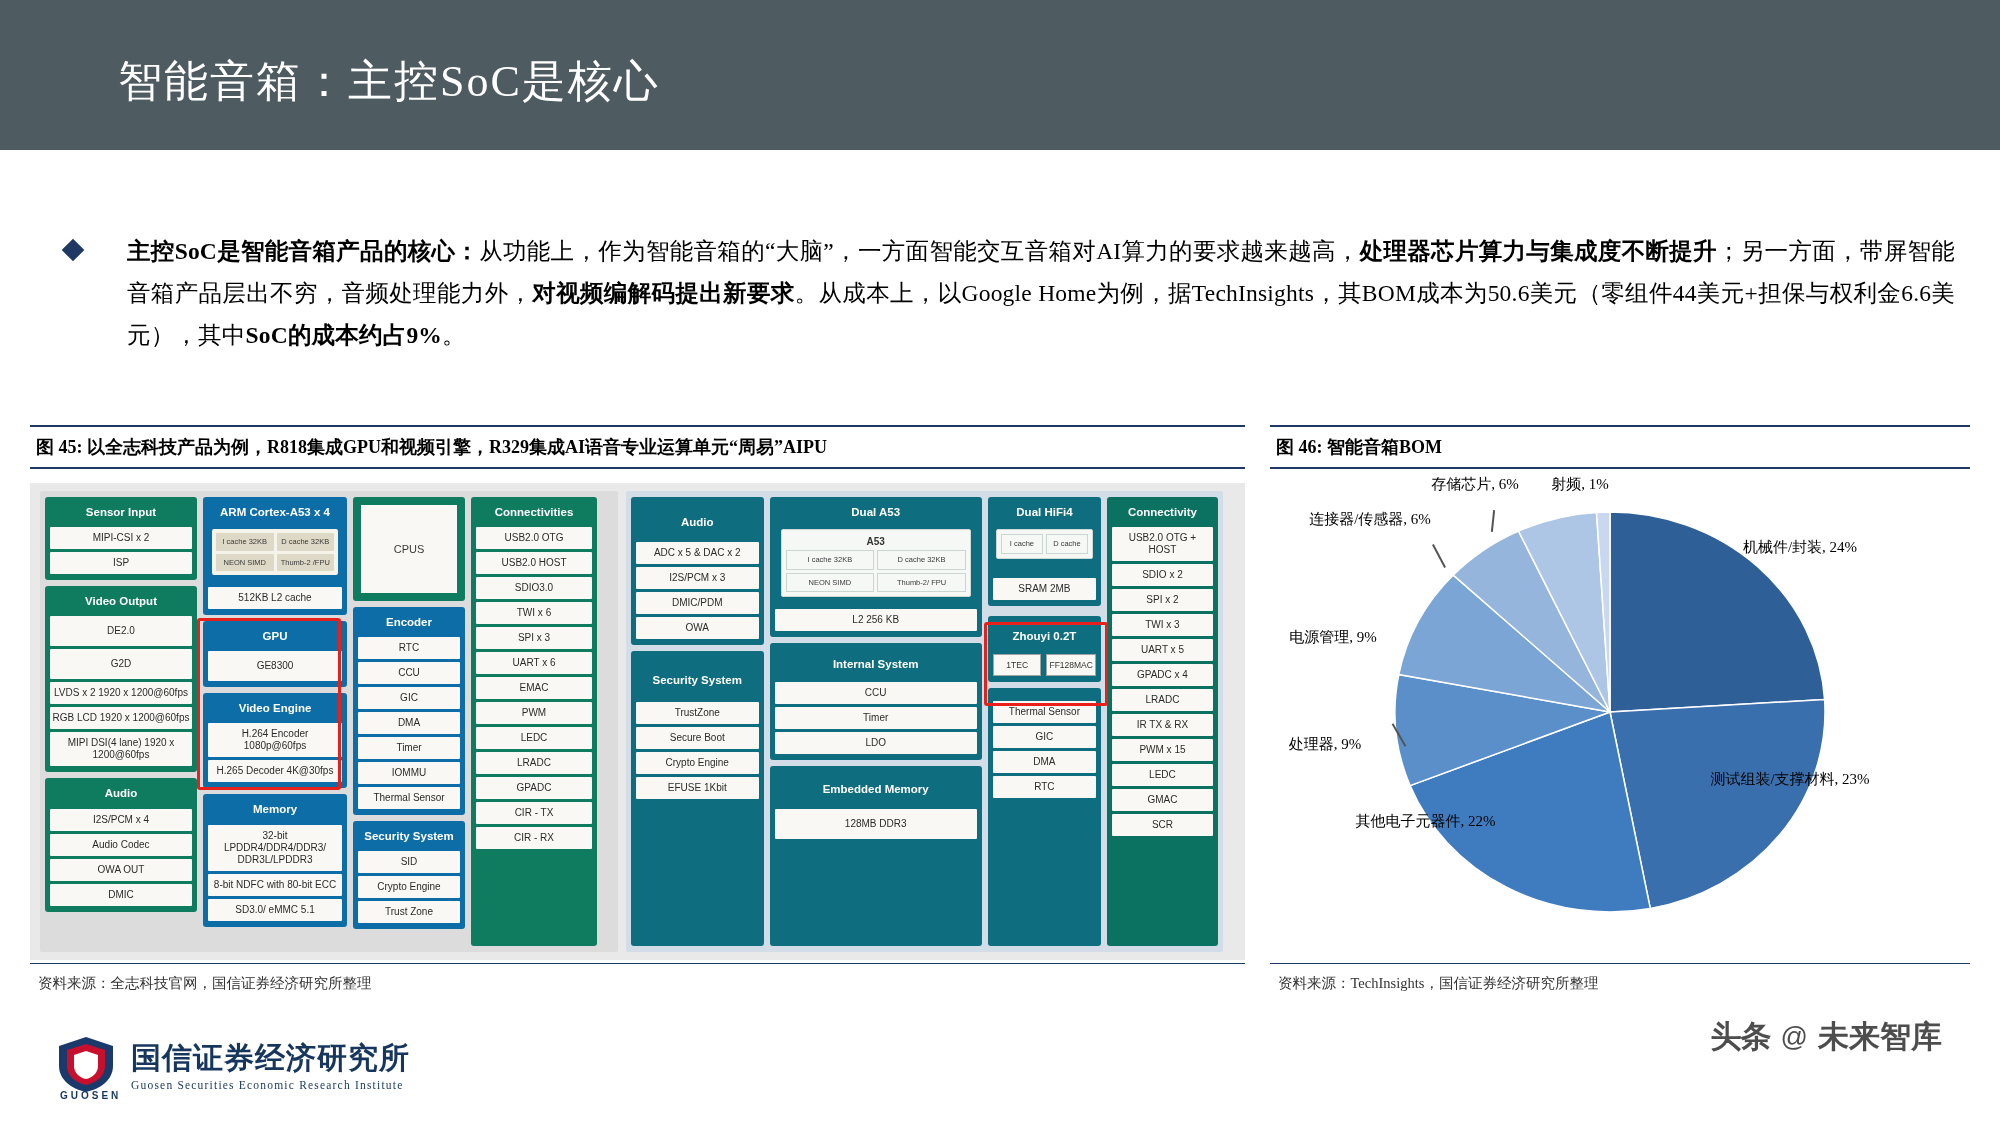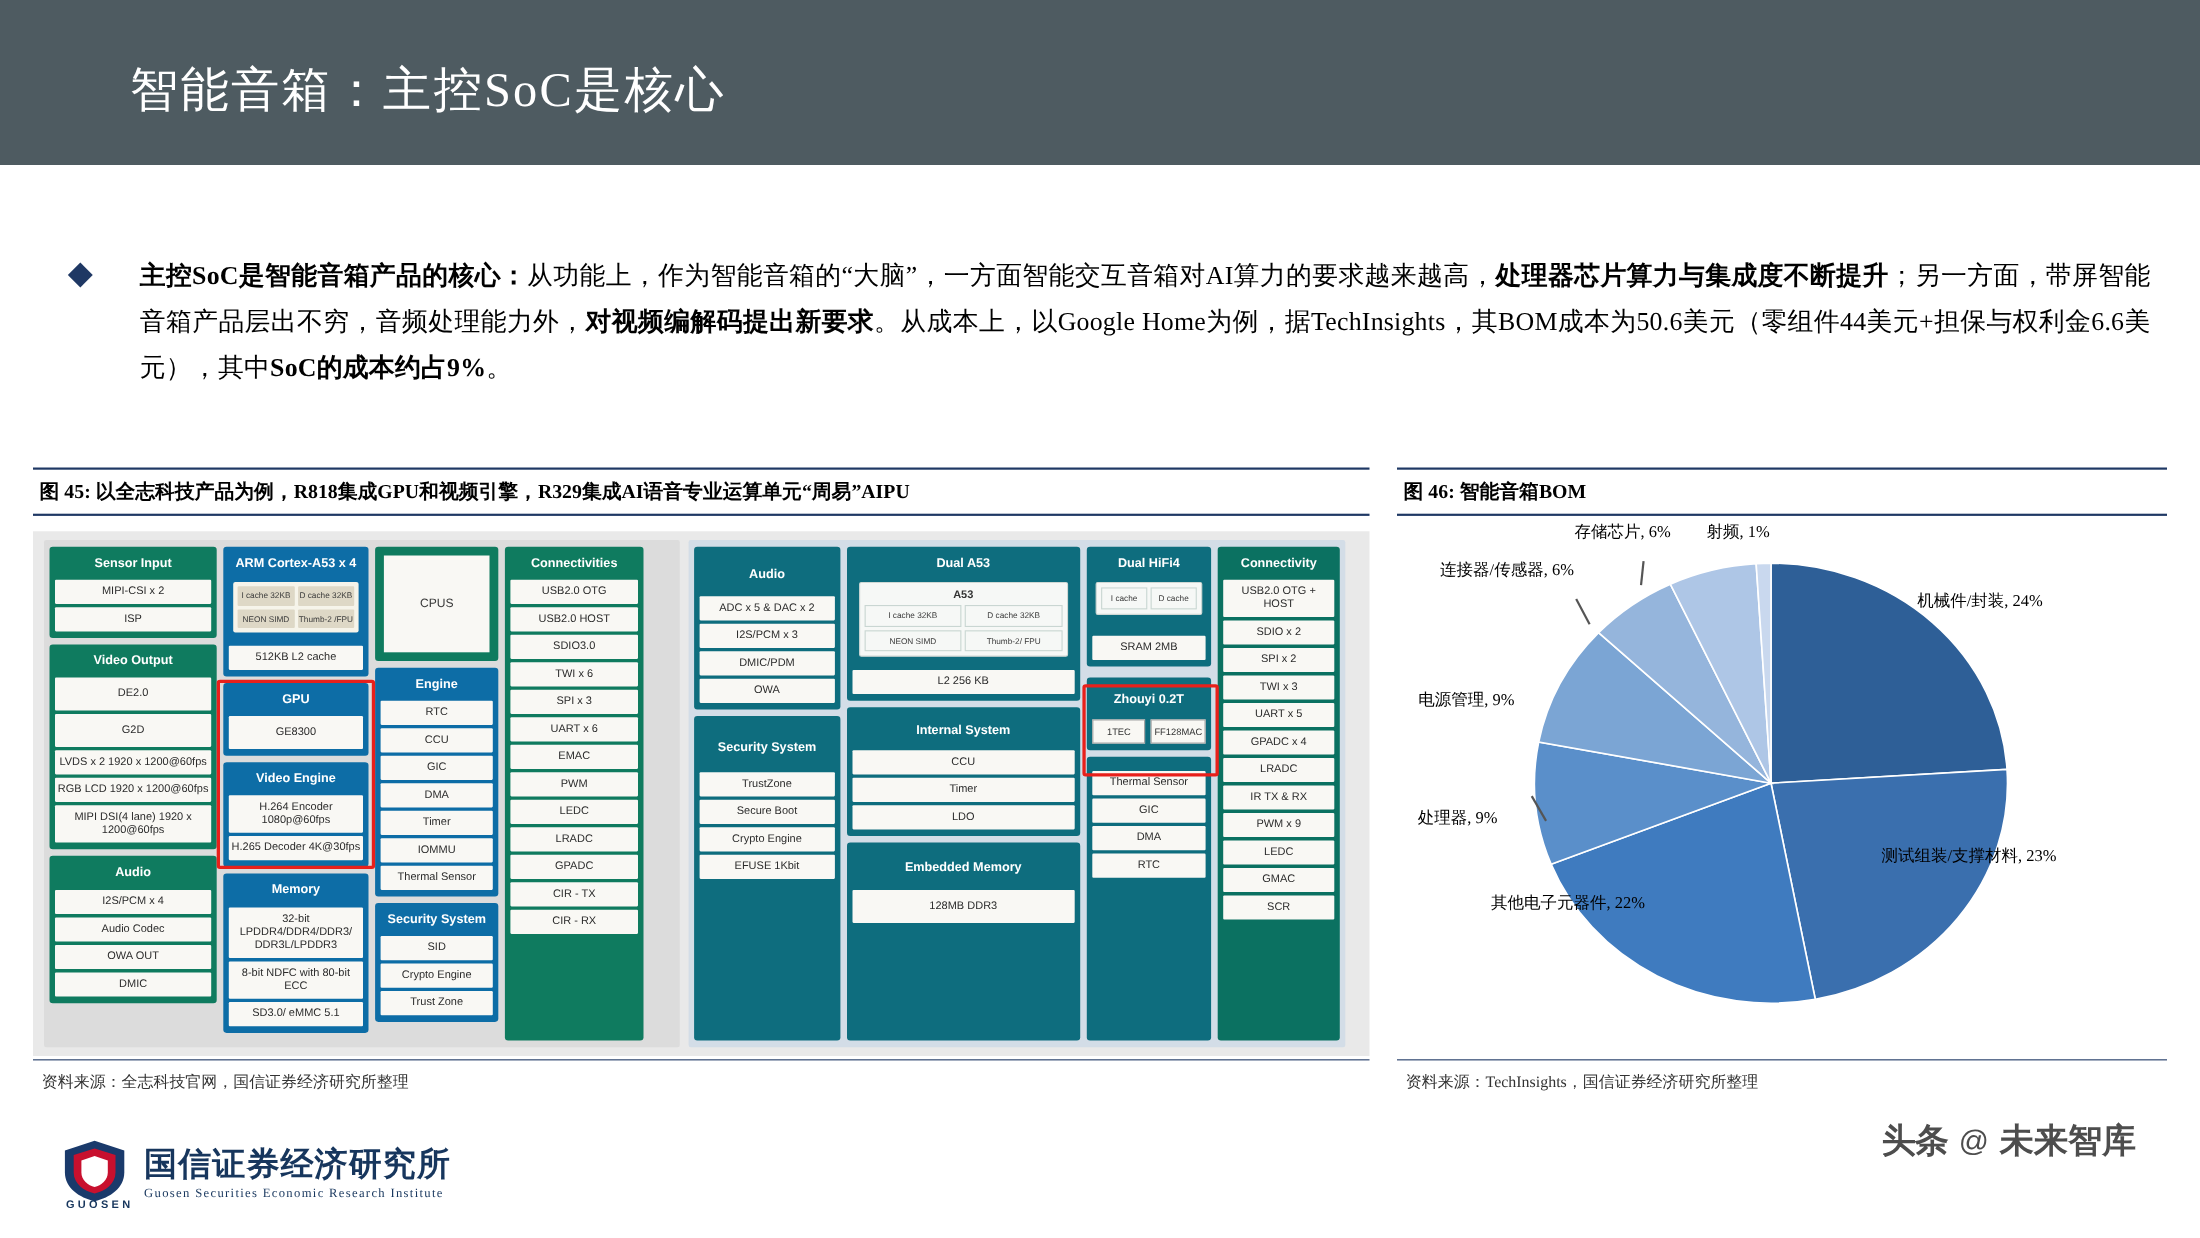--- a/index.html
+++ b/index.html
@@ -240,21 +240,21 @@
       </div>
       <div class="blk green">
         <div class="blk-title">Audio</div>
         <div class="cell">I2S/PCM x 4</div>
         <div class="cell">Audio Codec</div>
         <div class="cell">OWA OUT</div>
         <div class="cell">DMIC</div>
       </div>
     </div>
 
-    <div class="soc-col" style="width:132px; position:relative;">
+    <div class="soc-col" style="width:144px; position:relative;">
       <div class="blk blue">
         <div class="blk-title">ARM Cortex-A53 x 4</div>
         <div class="cpu-core">
           <div class="core-grid">
             <div class="core-cell">I cache
 32KB</div>
             <div class="core-cell">D cache
 32KB</div>
             <div class="core-cell">NEON
 SIMD</div>
@@ -286,21 +286,21 @@
 eMMC 5.1</div>
       </div>
       <div class="redbox" style="left:-6px; top:121px; width:144px; height:172px;"></div>
     </div>
 
     <div class="soc-col" style="width:112px;">
       <div class="blk green cpus-box" style="height:104px;">
         <div class="cpus-inner">CPUS</div>
       </div>
       <div class="blk blue">
-        <div class="blk-title">Engine</div>
+        <div class="blk-title">Encoder</div>
         <div class="cell">RTC</div>
         <div class="cell">CCU</div>
         <div class="cell">GIC</div>
         <div class="cell">DMA</div>
         <div class="cell">Timer</div>
         <div class="cell">IOMMU</div>
         <div class="cell">Thermal Sensor</div>
       </div>
       <div class="blk blue">
         <div class="blk-title">Security System</div>
@@ -419,21 +419,21 @@
       <div class="blk tealg" style="flex:1;">
         <div class="blk-title">Connectivity</div>
         <div class="cell">USB2.0 OTG + HOST</div>
         <div class="cell">SDIO x 2</div>
         <div class="cell">SPI x 2</div>
         <div class="cell">TWI x 3</div>
         <div class="cell">UART x 5</div>
         <div class="cell">GPADC x 4</div>
         <div class="cell">LRADC</div>
         <div class="cell">IR TX &amp; RX</div>
-        <div class="cell">PWM x 9</div>
+        <div class="cell">PWM x 15</div>
         <div class="cell">LEDC</div>
         <div class="cell">GMAC</div>
         <div class="cell">SCR</div>
       </div>
     </div>
   </div>
 </div>
 
 <div class="src-rule-left"></div>
 <div class="fig-source src-left">资料来源：全志科技官网，国信证券经济研究所整理</div>

